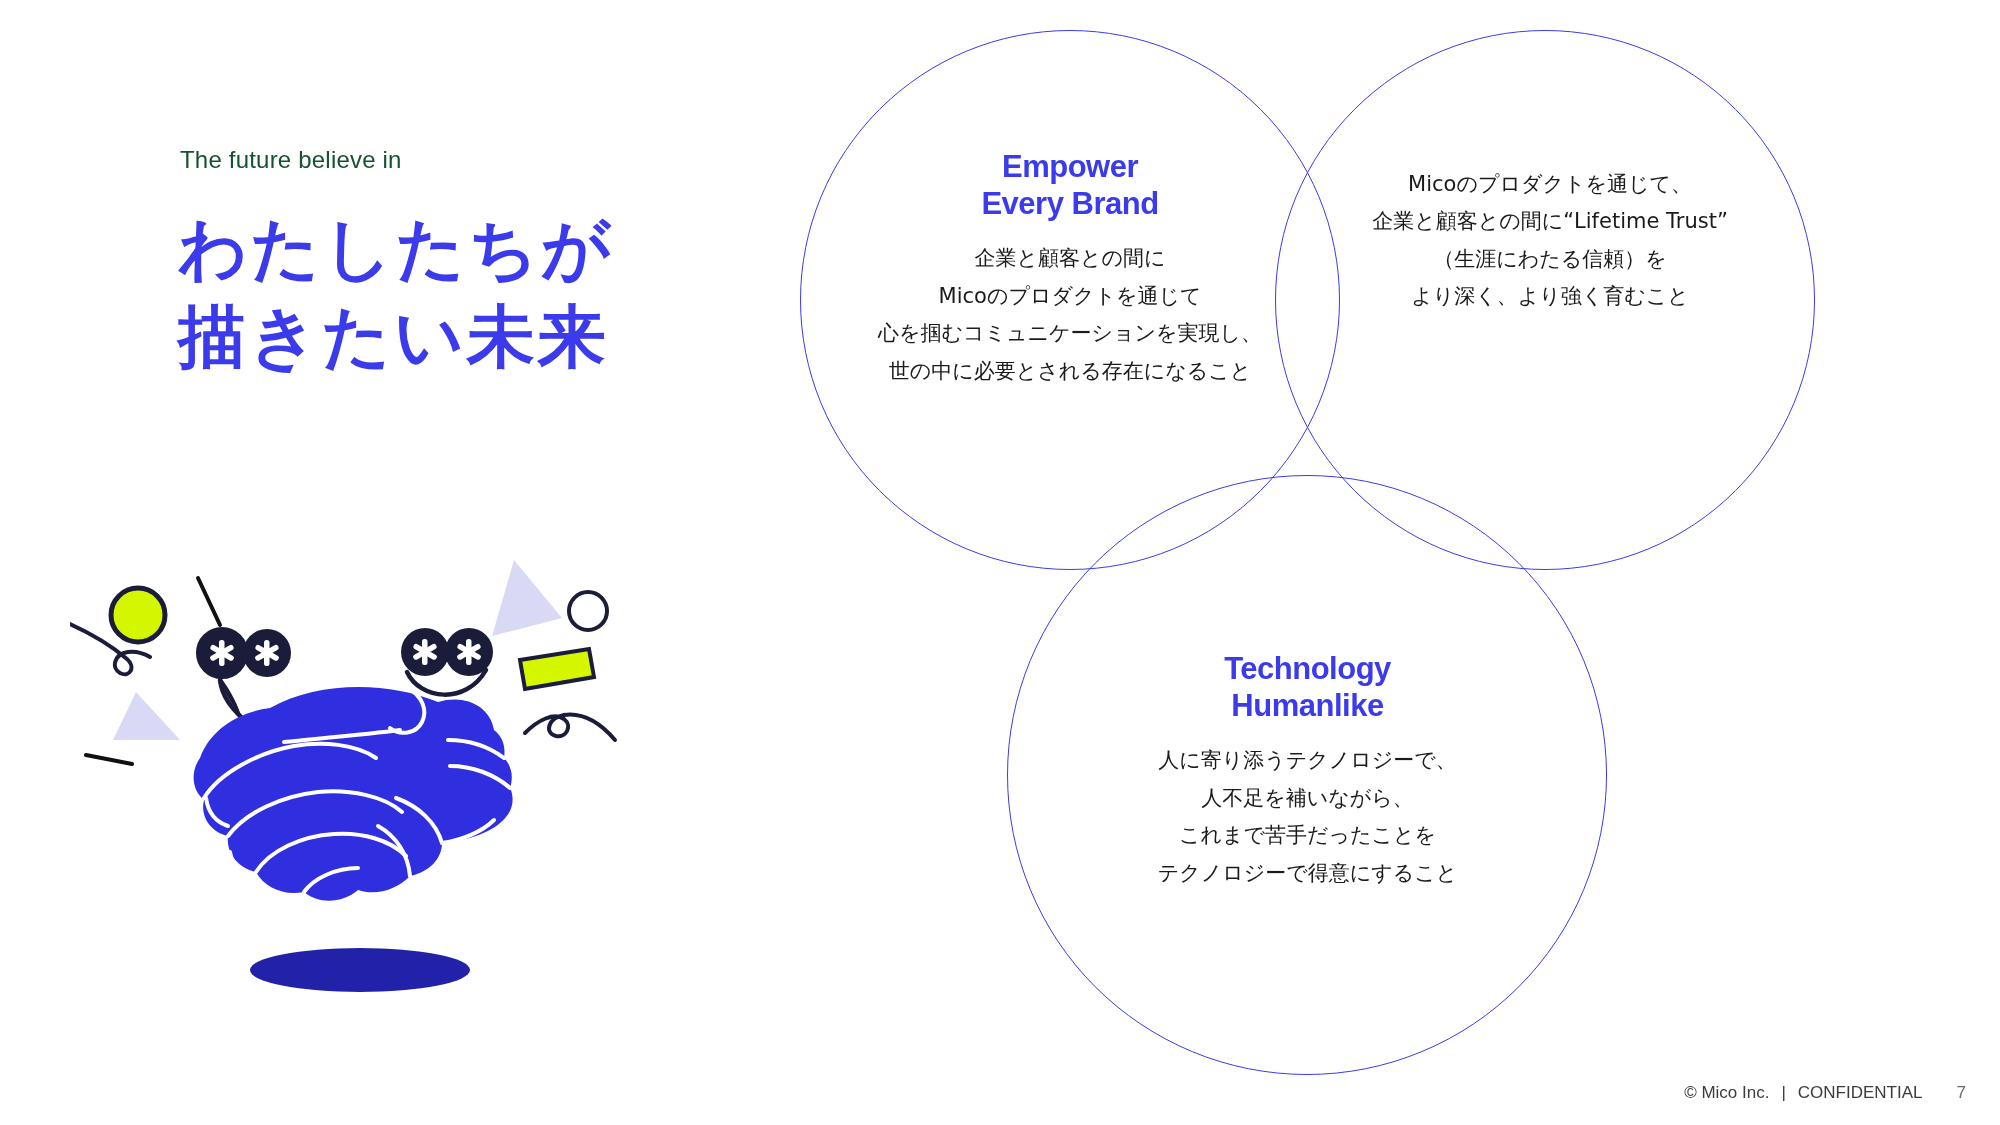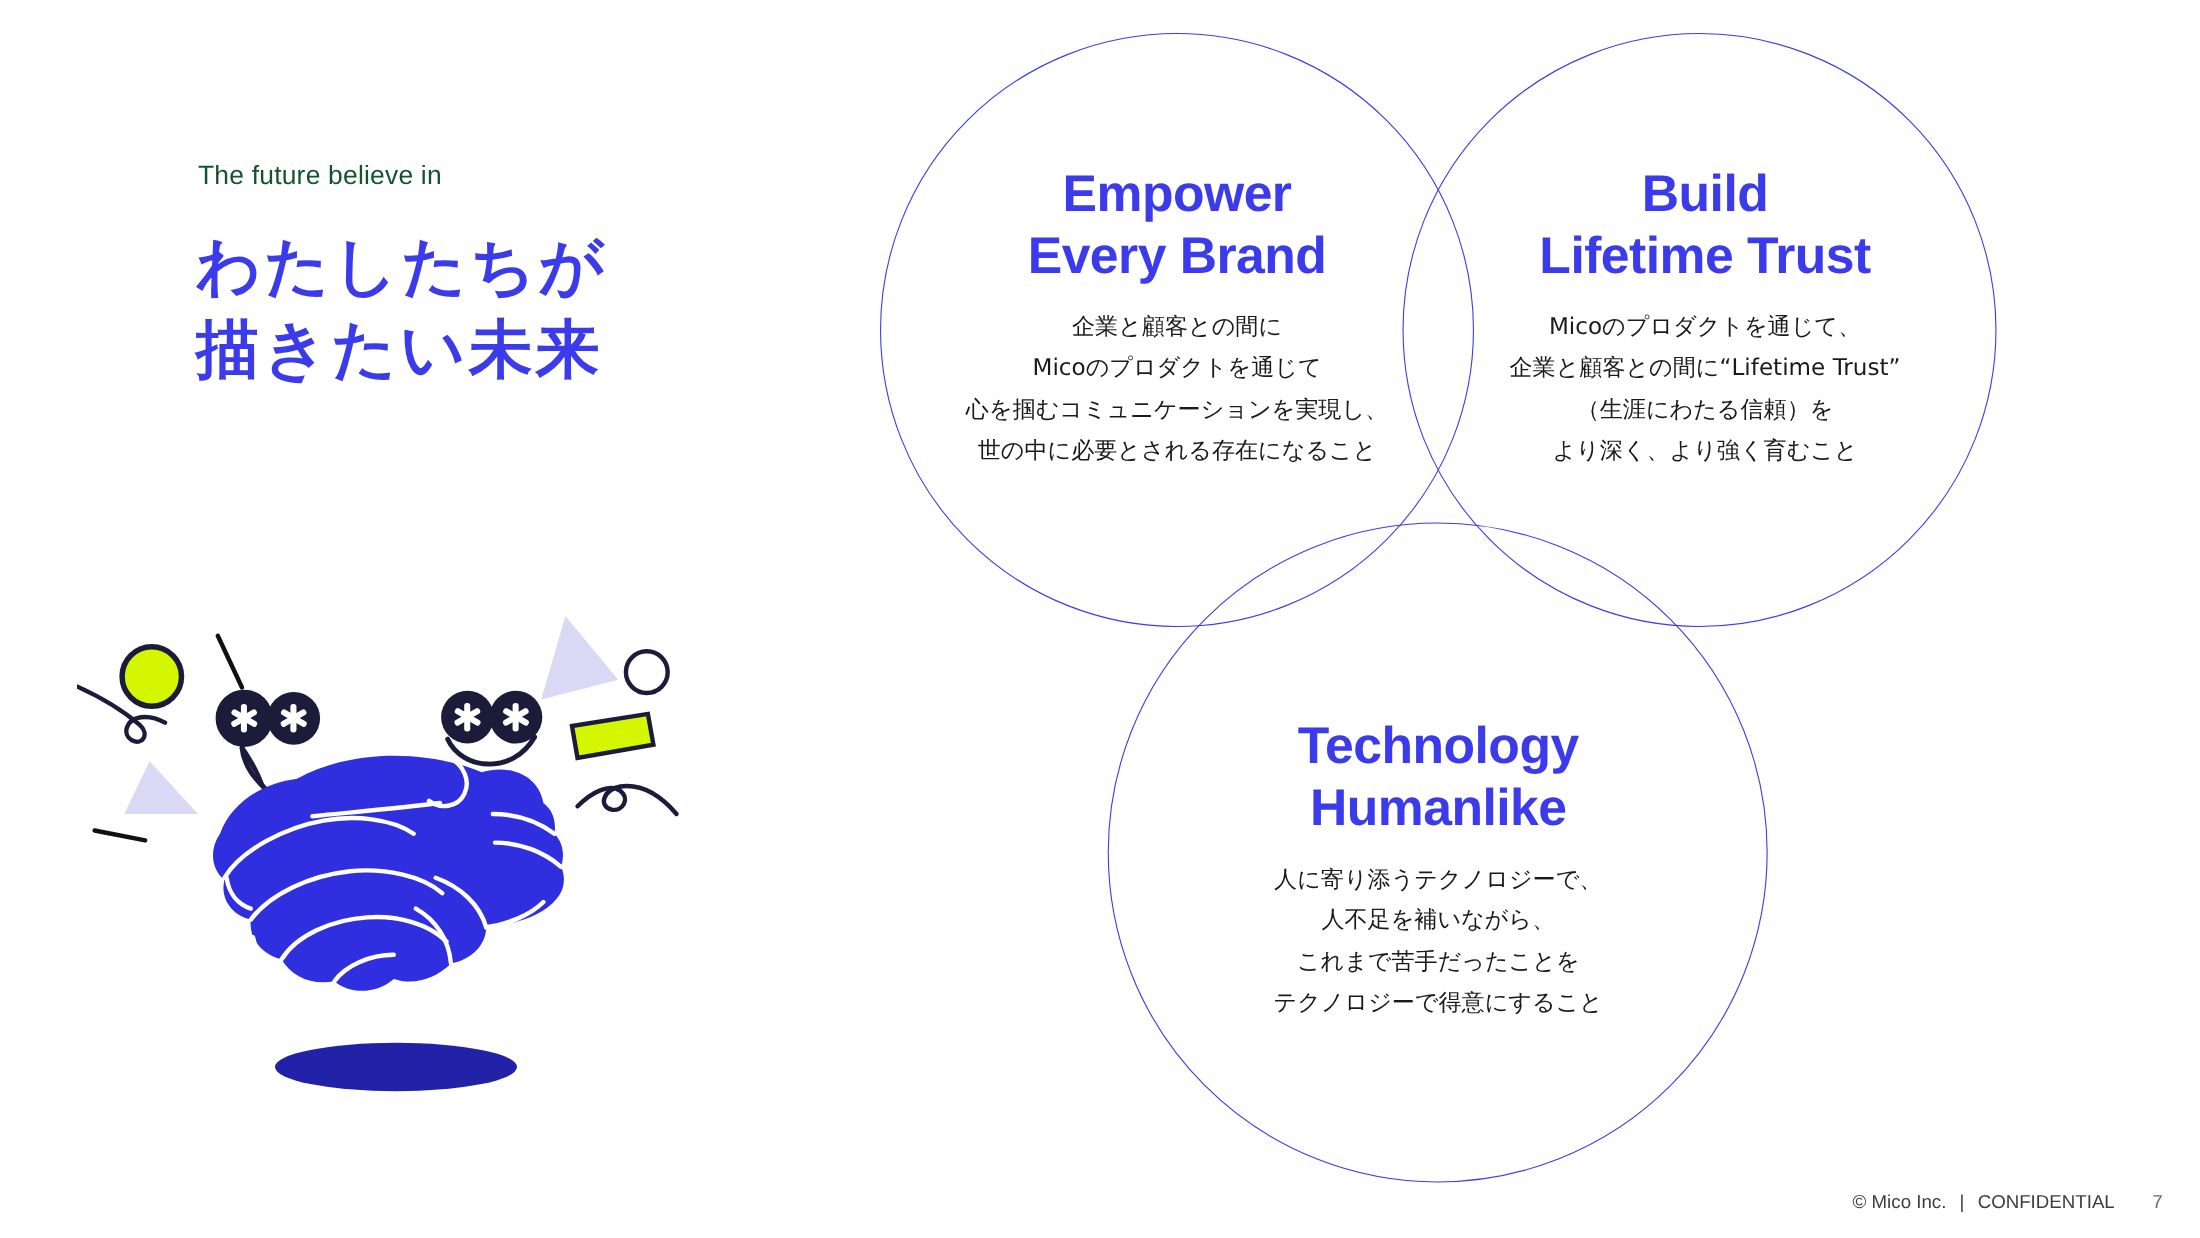--- a/index.html
+++ b/index.html
@@ -14,42 +14,42 @@
   #left-col { position:absolute; left:0; top:0; width:760px; height:1125px; }
 
   #eyebrow {
     position:absolute; left:180px; top:146px;
     font-size:24px; color:#14532d; letter-spacing:0.2px;
     font-family:"Liberation Sans","DejaVu Sans",sans-serif;
   }
 
   #headline {
     position:absolute; left:178px; top:205px;
-    font-size:58px; line-height:1.30; font-weight:700; color:#3b3beb;
+    font-size:68px; line-height:1.30; font-weight:700; color:#3b3beb;
     letter-spacing:3px;
     font-family:"DejaVu Sans","Liberation Sans",sans-serif;
   }
   #headline .hl-line { display:block; white-space:nowrap; }
 
   #illustration { position:absolute; left:70px; top:560px; width:560px; height:460px; }
 
   
   #venn { position:absolute; left:760px; top:0; width:1240px; height:1125px; }
 
   .venn-circle {
     position:absolute; border-radius:50%;
     border:1.6px solid #3b3beb; background:transparent;
   }
   #circle-empower   { left:40px;  top:30px;  width:540px; height:540px; }
   #circle-trust     { left:515px; top:30px;  width:540px; height:540px; }
   #circle-humanlike { left:247px; top:475px; width:600px; height:600px; }
 
   .venn-label { position:absolute; text-align:center; }
   .venn-title {
-    font-weight:700; color:#3b3beb; font-size:47px; line-height:1.20;
+    font-weight:700; color:#3b3beb; font-size:31px; line-height:1.20;
     letter-spacing:-0.5px;
     font-family:"Liberation Sans","DejaVu Sans",sans-serif;
   }
   .venn-title .t-line { display:block; white-space:nowrap; }
   .venn-body {
     margin-top:18px; color:#1a1a1a; font-size:21px; line-height:1.78;
     font-family:"DejaVu Sans","Liberation Sans",sans-serif;
   }
   .venn-body .b-line { display:block; white-space:nowrap; }
 
@@ -170,24 +170,20 @@
     </div>
     <div class="venn-body">
       <span class="b-line">企業と顧客との間に</span>
       <span class="b-line">Micoのプロダクトを通じて</span>
       <span class="b-line">心を掴むコミュニケーションを実現し、</span>
       <span class="b-line">世の中に必要とされる存在になること</span>
     </div>
   </div>
 
   <div class="venn-label" id="label-trust">
-    <div class="venn-title">
-      <span class="t-line">Build</span>
-      <span class="t-line">Lifetime Trust</span>
-    </div>
     <div class="venn-body">
       <span class="b-line">Micoのプロダクトを通じて、</span>
       <span class="b-line">企業と顧客との間に“Lifetime Trust”</span>
       <span class="b-line">（生涯にわたる信頼）を</span>
       <span class="b-line">より深く、より強く育むこと</span>
     </div>
   </div>
 
   <div class="venn-label" id="label-humanlike">
     <div class="venn-title">

